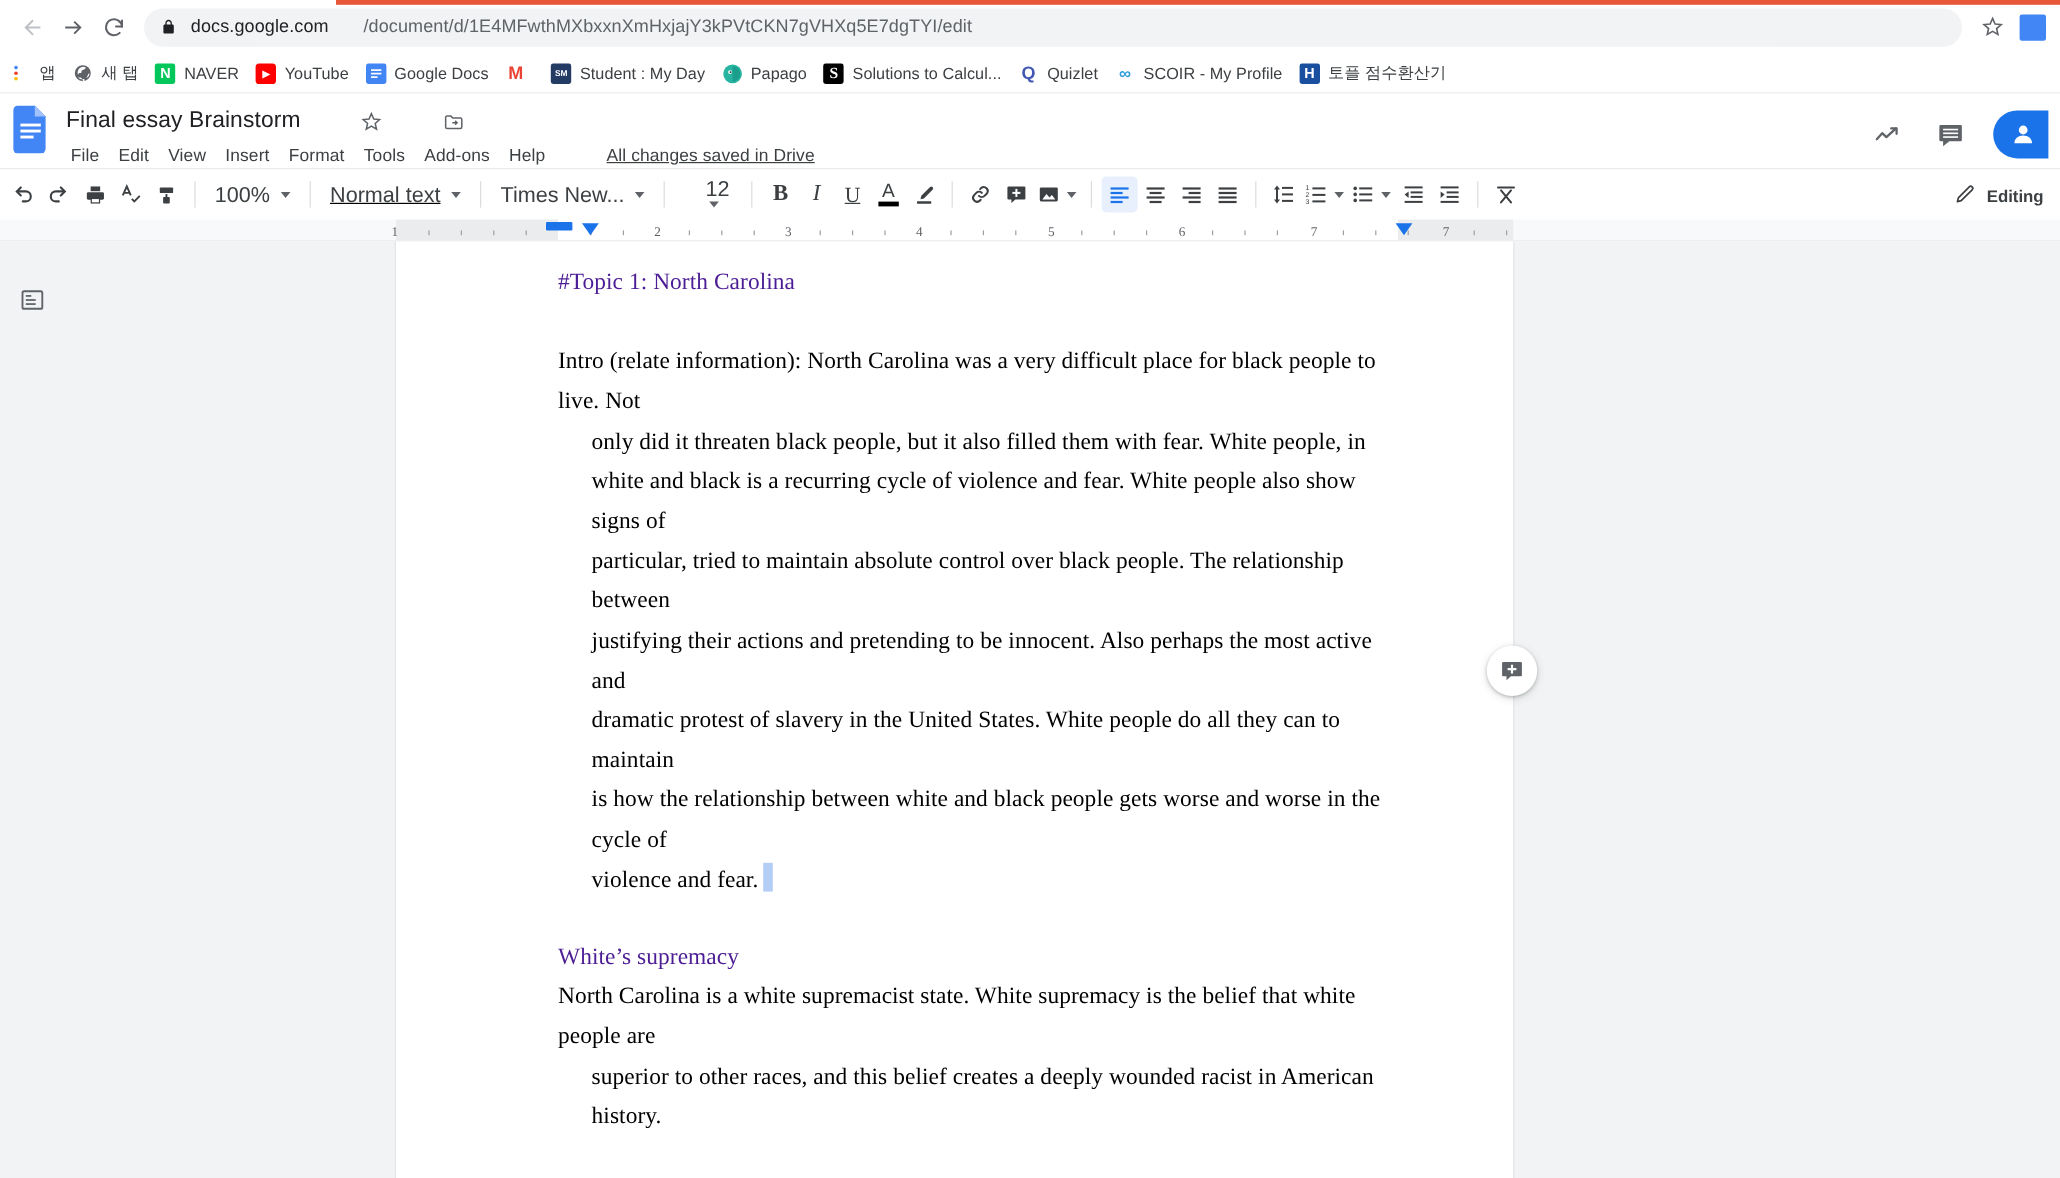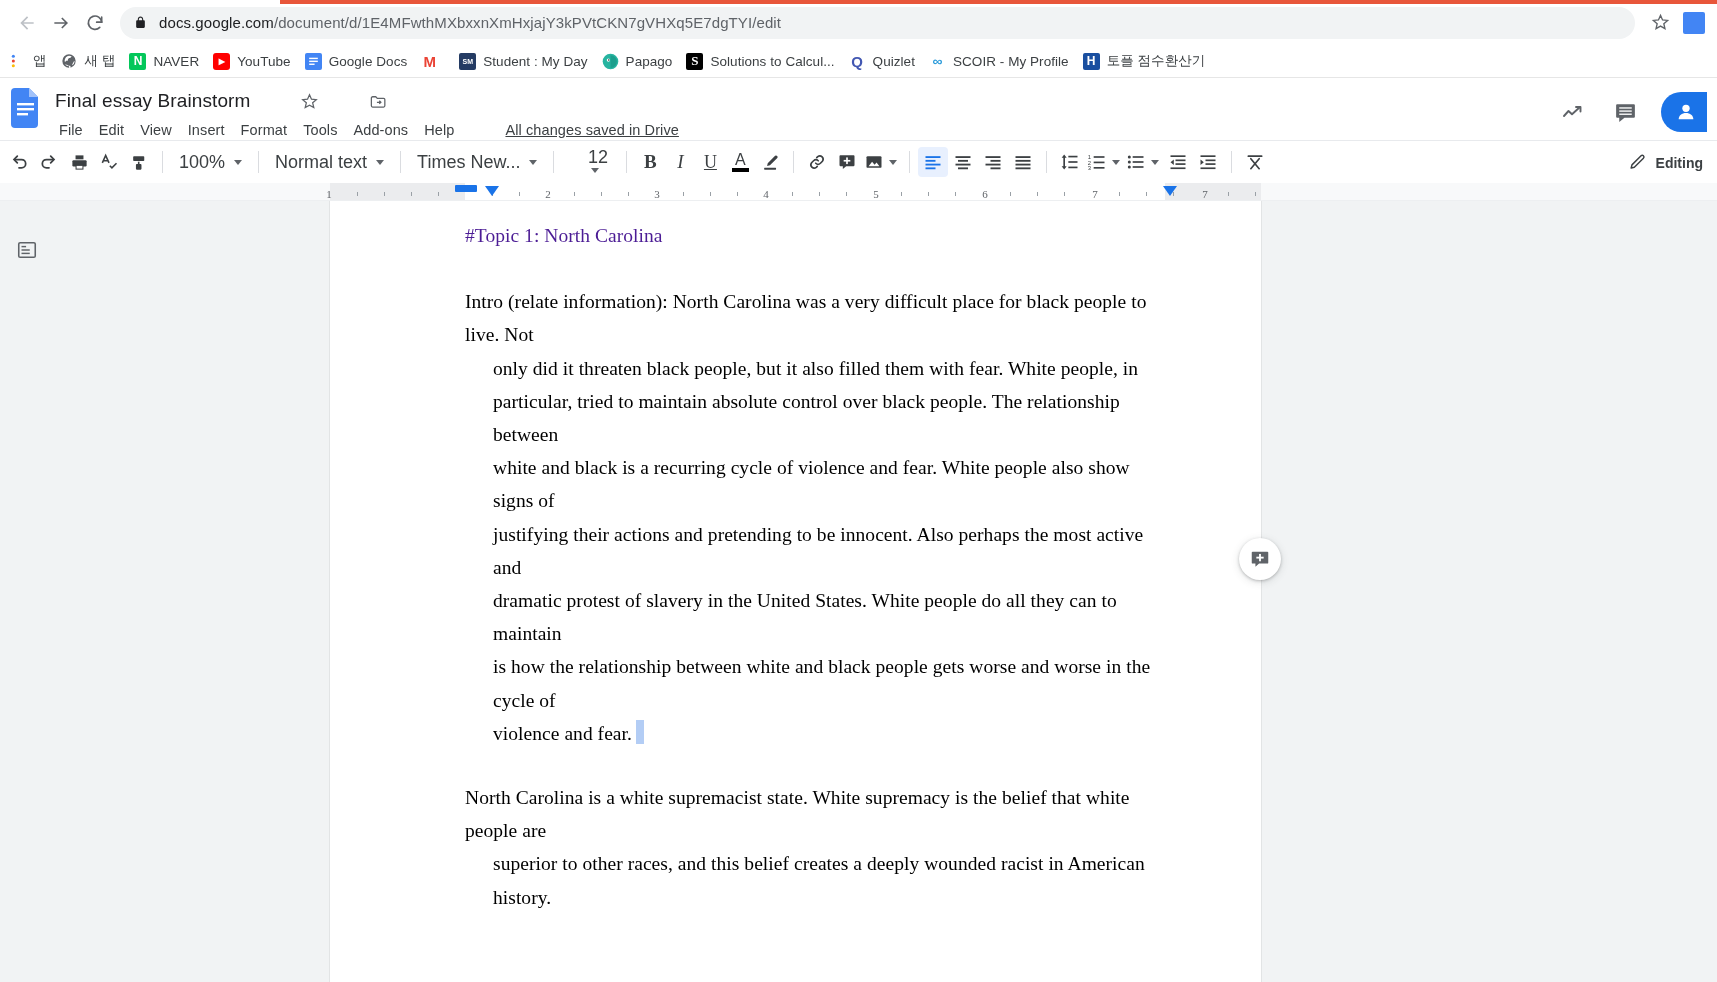--- a/index.html
+++ b/index.html
@@ -53,21 +53,21 @@
   }
   .lock-icon { flex: 0 0 auto; margin-right: 12px; display:flex; }
   .url-text {
     font-size: 15px;
     color: #202124;
     white-space: nowrap;
     overflow: hidden;
     letter-spacing: 0.1px;
   }
   .url-text .url-host { color: #202124; }
-  .url-text .url-path { color: #5f6368; }
+  .url-text .url-path { color: #5f6368; margin-left: 29px; }
   .star-btn { margin-right: 6px; }
   .profile-sq {
     width: 22px; height: 22px;
     background: #4285f4;
     border-radius: 2px;
     flex: 0 0 auto;
     margin-right: 2px;
   }
 
   
@@ -238,21 +238,21 @@
   }
   .caret {
     width: 0; height: 0;
     border-left: 4px solid transparent;
     border-right: 4px solid transparent;
     border-top: 5px solid #5f6368;
     margin-left: 9px; margin-right: 5px;
     flex: 0 0 auto;
   }
   .zoom-dd { min-width: 68px; }
-  .style-dd { min-width: 100px; }
+  .style-dd { min-width: 100px; text-decoration: underline; }
   .font-dd { min-width: 96px; }
   .size-dd { min-width: 56px; flex-direction: column; }
   .size-dd .tb-dd-label { padding-left: 10px; }
   .toolbar-right {
     position: absolute;
     right: 14px; top: 0;
     height: 43px;
     display: flex; align-items: center;
     cursor: pointer;
     font-weight: bold;
@@ -837,30 +837,31 @@
   </div>
 
   <div class="page">
     <div class="doc-line">#Topic 1: North Carolina</div>
 
     <div class="spacer-1"></div>
 
     <div class="doc-para">
       <span class="hang first">Intro (relate information): North Carolina was a very difficult place for black people to live. Not</span>
       <span class="hang">only did it threaten black people, but it also filled them with fear. White people, in</span>
+      <span class="hang">white and black is a recurring cycle of violence and fear. White people also show signs of</span>
       <span class="hang">particular, tried to maintain absolute control over black people. The relationship between</span>
-      <span class="hang">white and black is a recurring cycle of violence and fear. White people also show signs of</span>
       <span class="hang">justifying their actions and pretending to be innocent. Also perhaps the most active and</span>
       <span class="hang">dramatic protest of slavery in the United States. White people do all they can to maintain</span>
       <span class="hang">is how the relationship between white and black people gets worse and worse in the cycle of</span>
       <span class="hang"><span>violence and fear.</span><span class="cursor-sel"></span></span>
     </div>
 
     <div class="spacer-2"></div>
 
+    <div class="doc-line">White’s supremacy</div>
 
     <div class="doc-para">
       <span class="hang first">North Carolina is a white supremacist state. White supremacy is the belief that white people are</span>
       <span class="hang">superior to other races, and this belief creates a deeply wounded racist in American history.</span>
 
     </div>
 
   </div>
 
   <div class="fab-add" title="Add comment">

